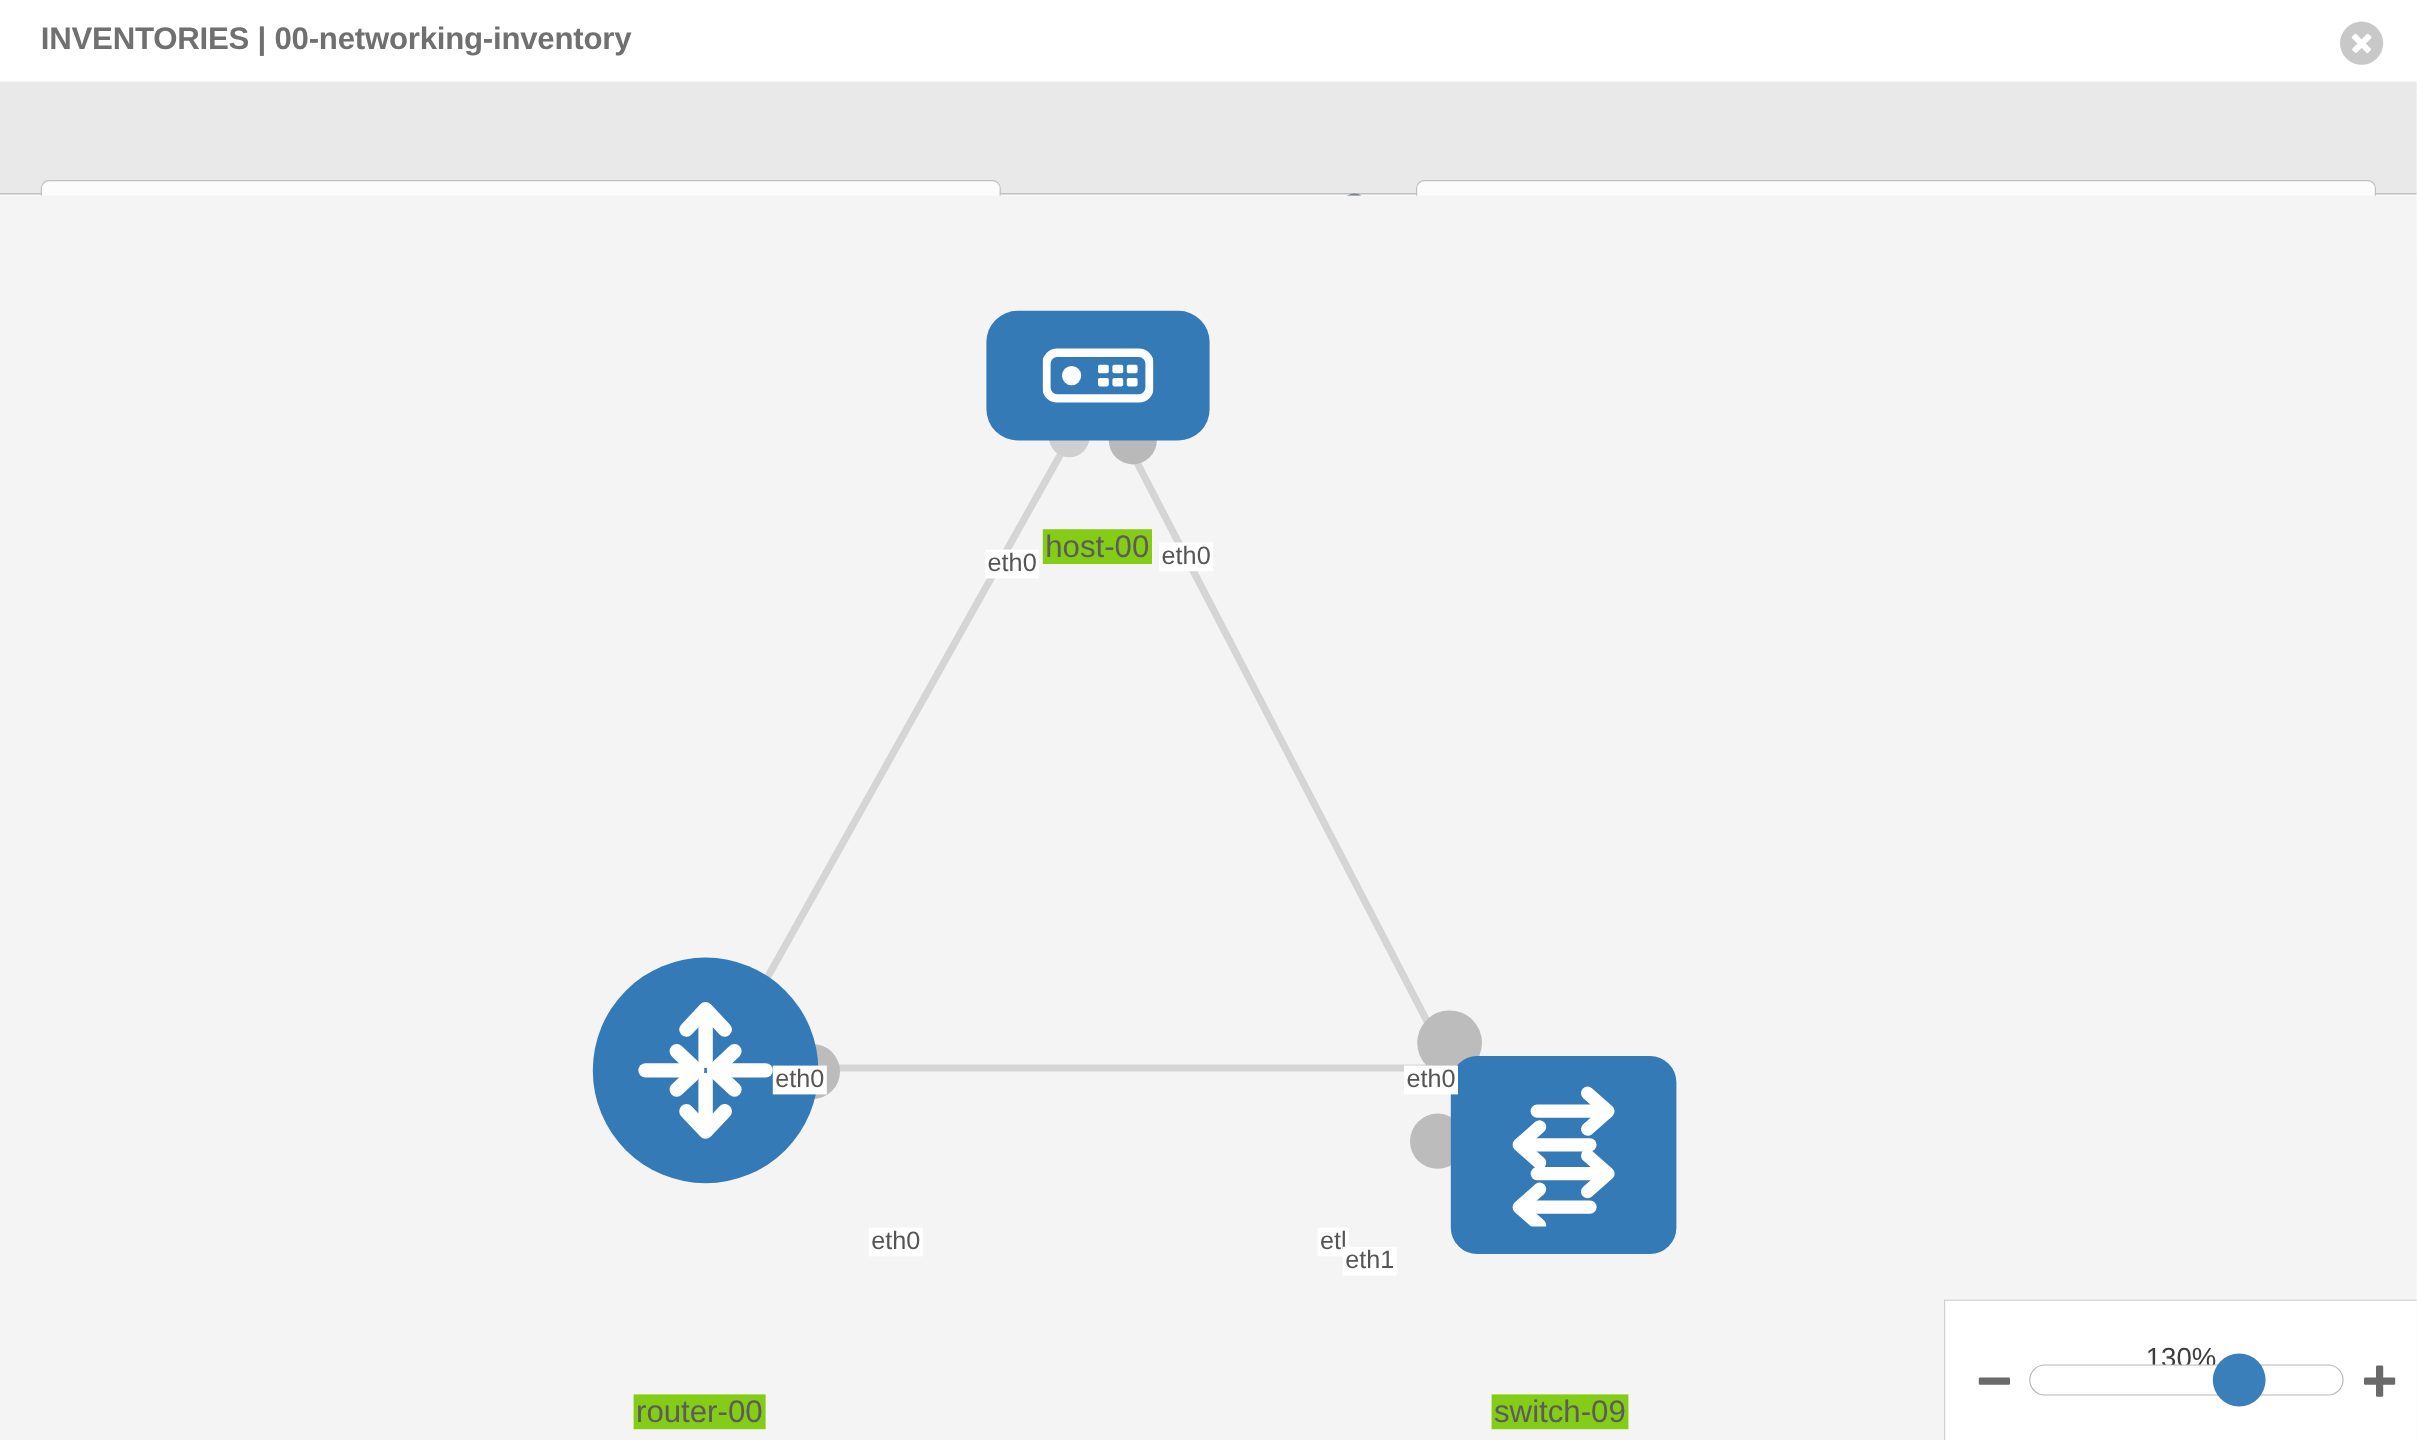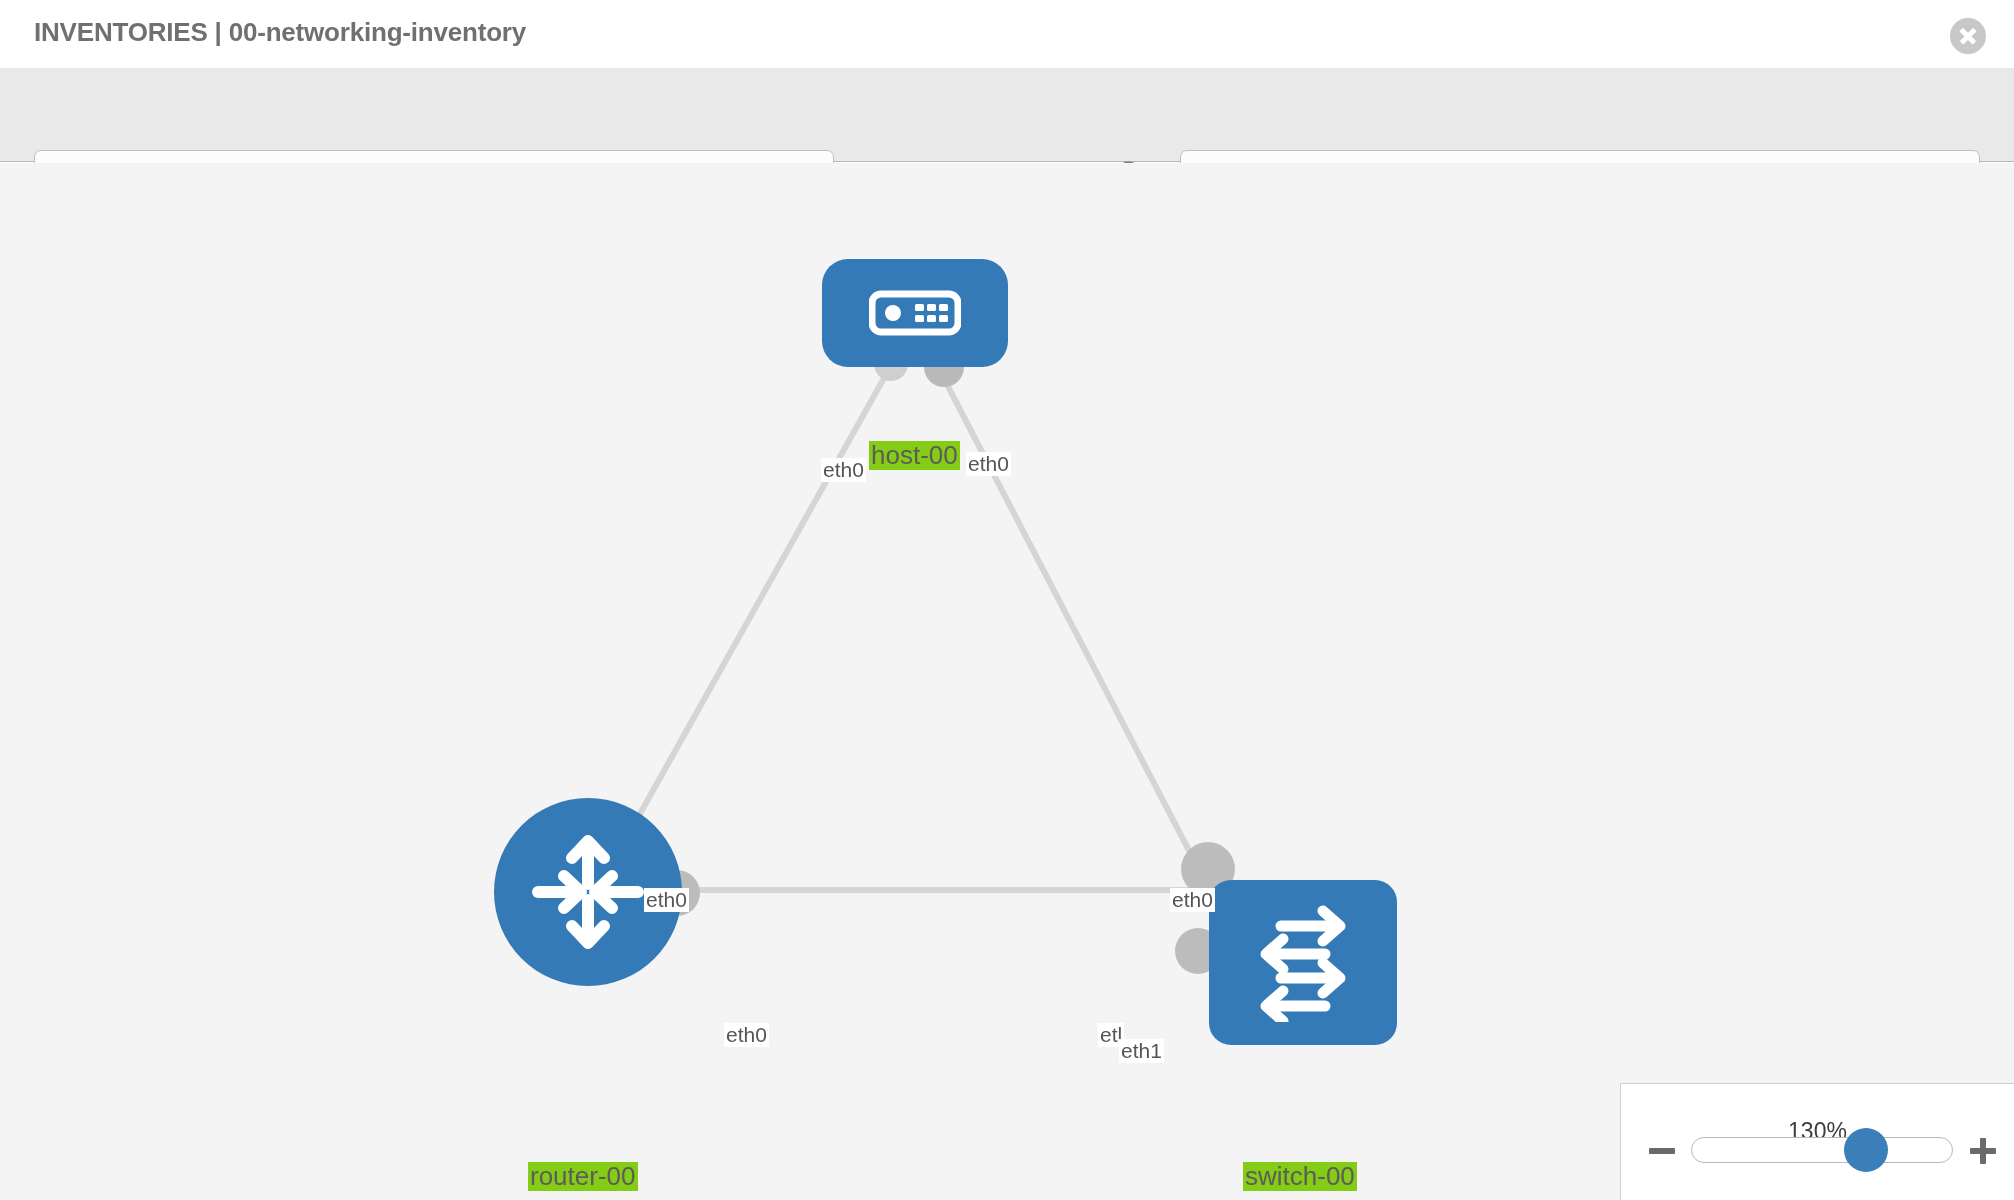--- a/index.html
+++ b/index.html
@@ -326,21 +326,21 @@
           <polyline points="40,37 23,52 40,67"></polyline>
 
           <line x1="38" y1="76" x2="96" y2="76"></line>
           <polyline points="80,61 97,76 80,91"></polyline>
 
           <line x1="82" y1="104" x2="24" y2="104"></line>
           <polyline points="40,89 23,104 40,119"></polyline>
         </g>
       </svg>
     </div>
-    <div class="node-label" style="left:1243px; top:999px;">switch-00</div>
+    <div class="node-label" style="left:1243px; top:999px;">switch-09</div>
     <div class="if-label" style="left:1170px; top:725px;">eth0</div>
     <div class="if-label" style="left:1098px; top:860px;">etl</div>
     <div class="if-label" style="left:1119px; top:860px;margin-top:16px;">eth1</div>
 
   </div>
 
   <div class="zoom-panel">
     <div class="zoom-value">130%</div>
     <div class="zoom-minus">
       <span class="hbar"></span>

